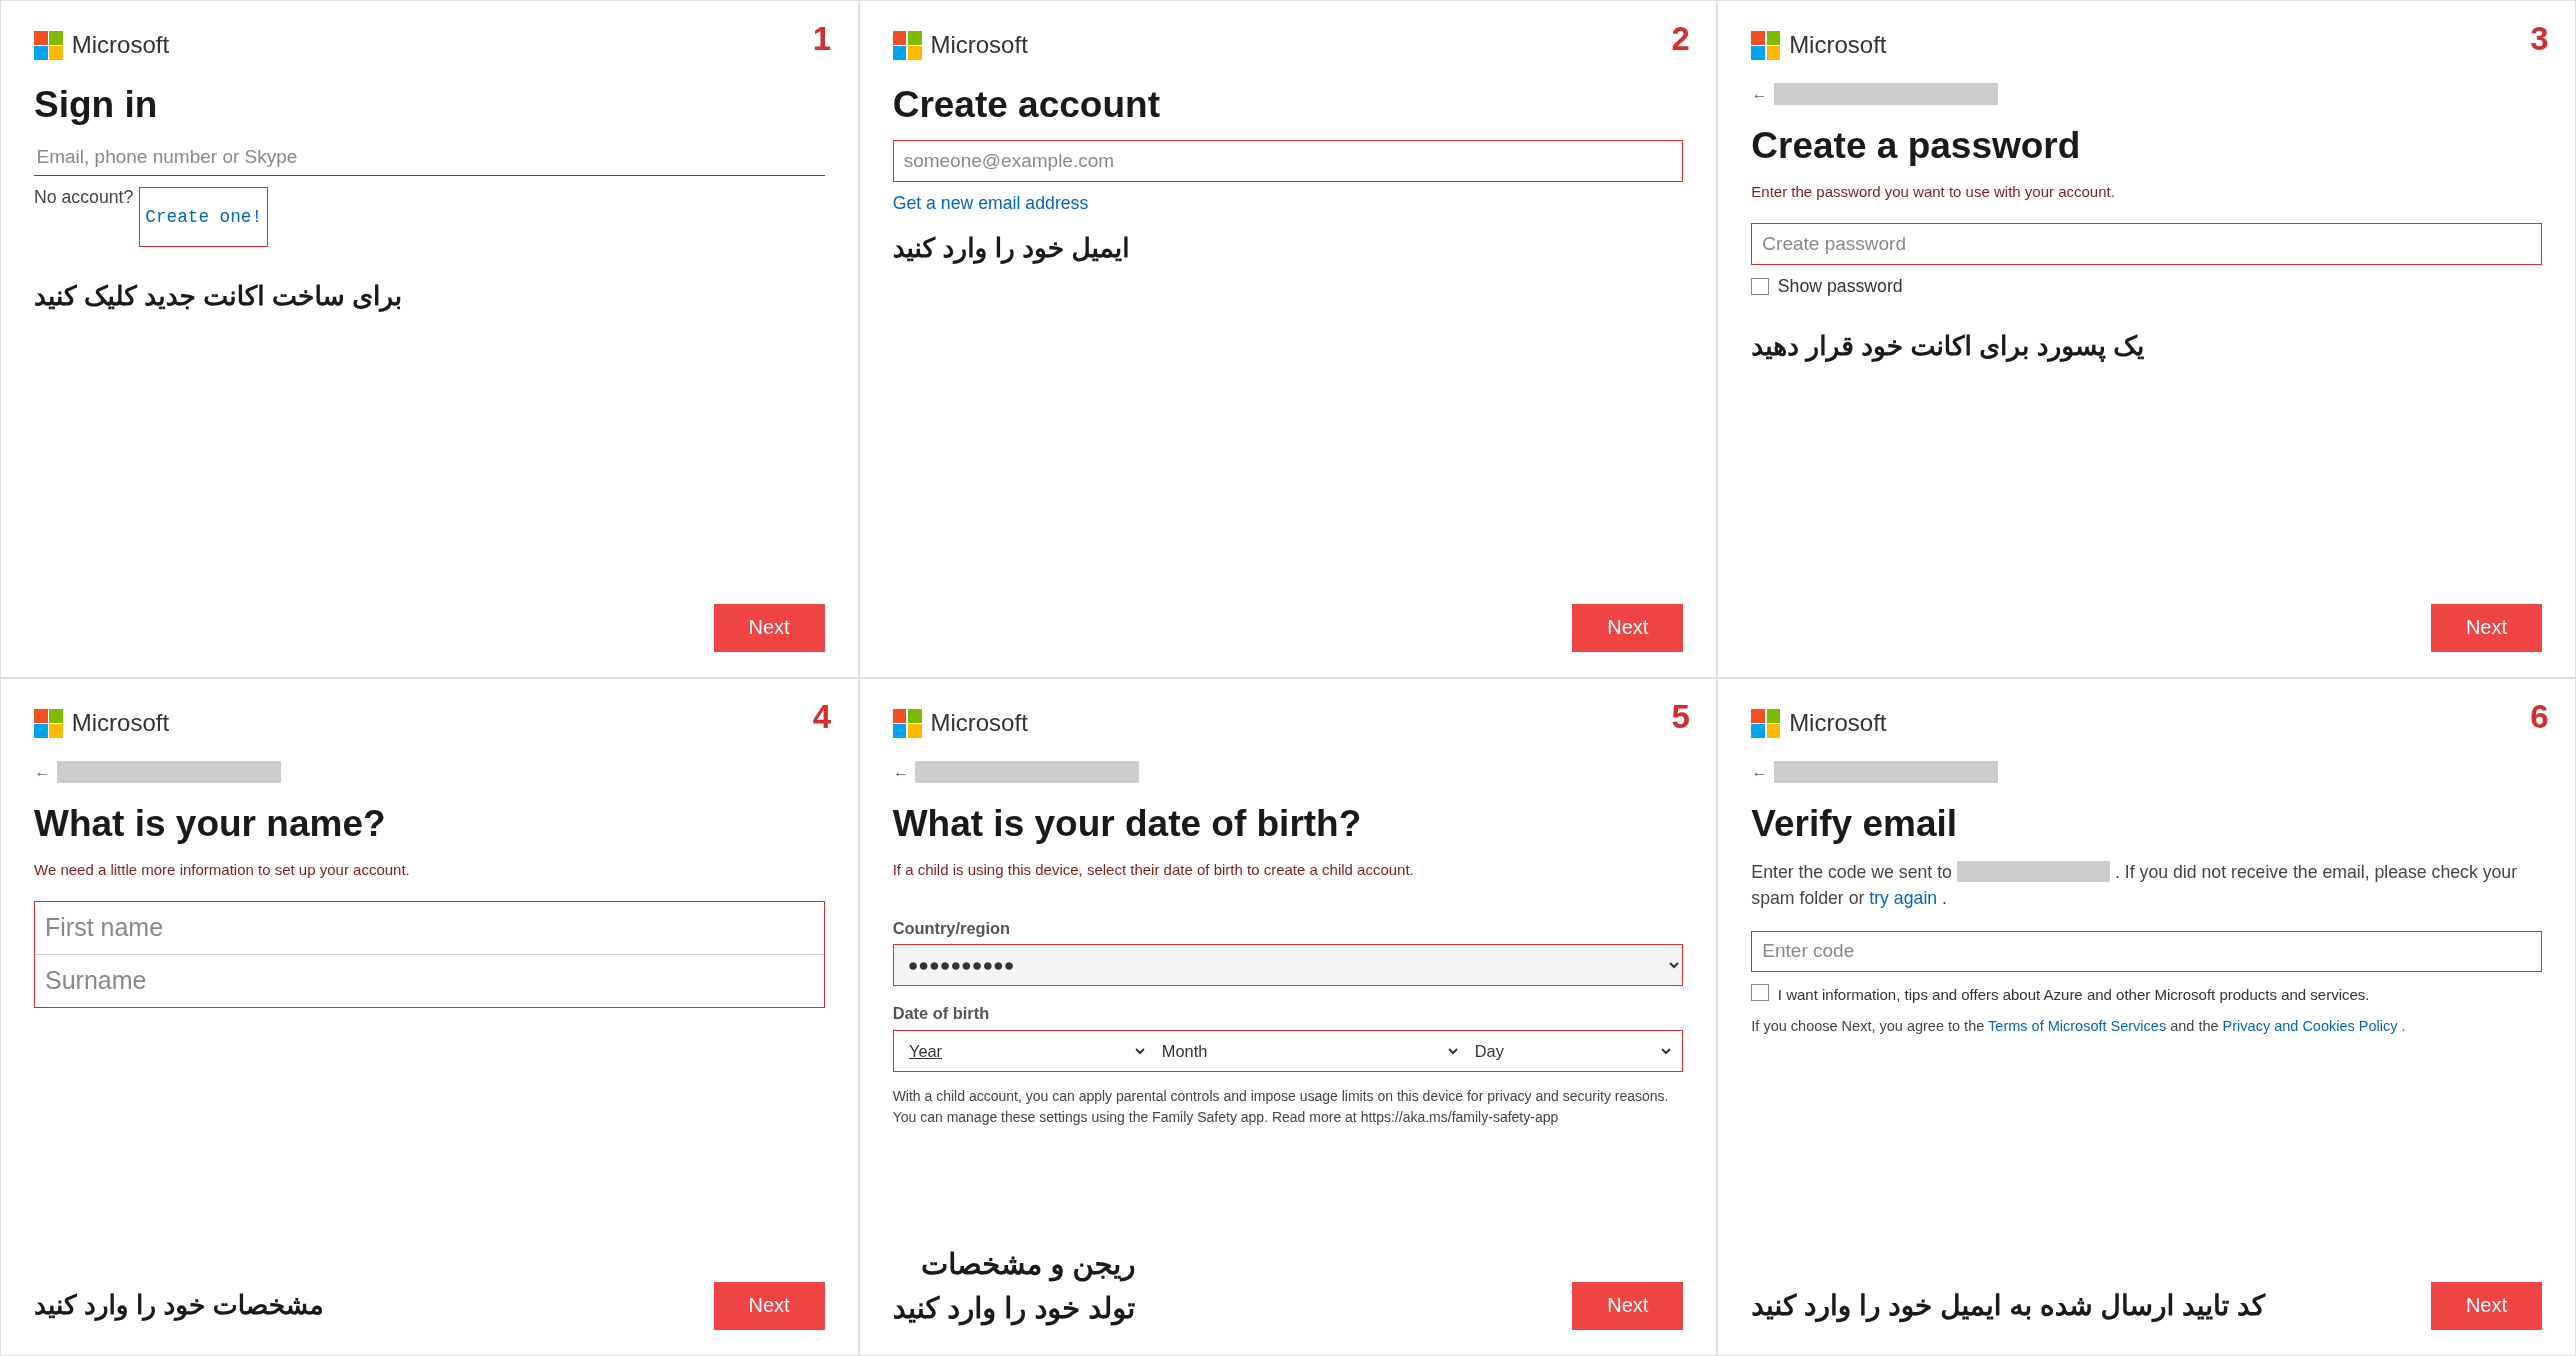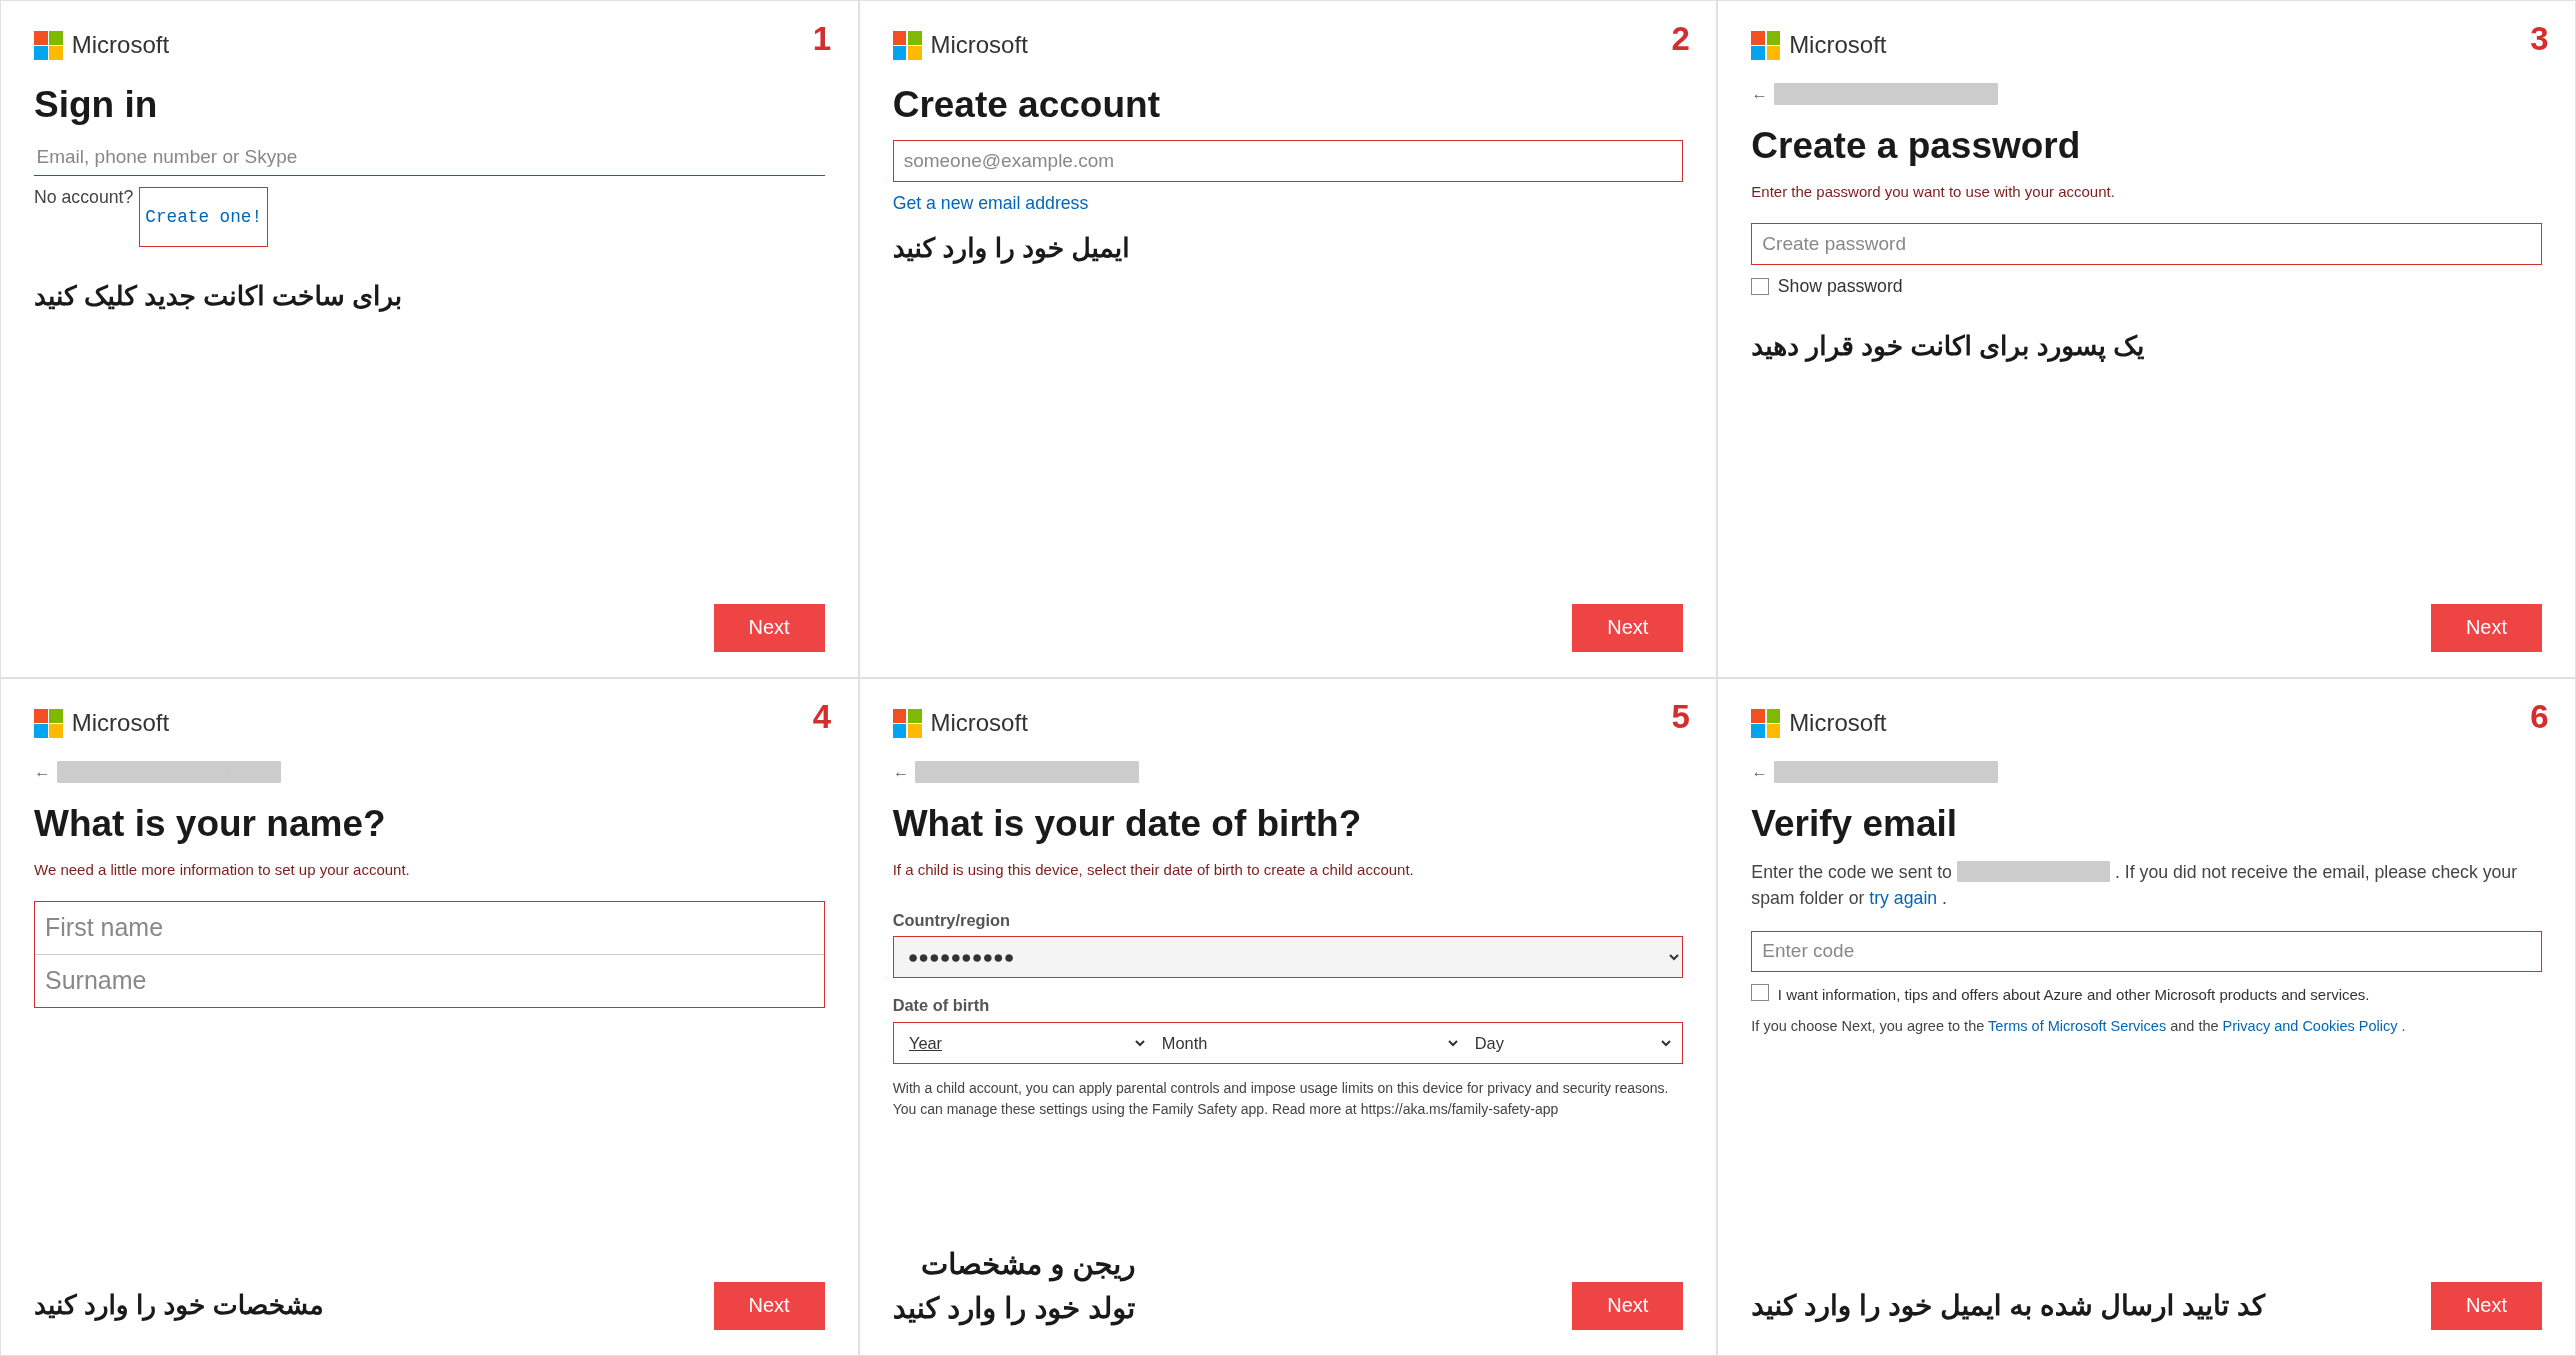--- a/index.html
+++ b/index.html
@@ -318,21 +318,21 @@
     .terms-link {
       color: #0067b8;
       text-decoration: none;
       font-size: 14.5px;
     }
 
     .spacer { flex: 1; }
 
     .panel-region-section {
       width: 100%;
-      margin-top: 10px;
+      margin-top: 18px;
     }
   </style>
 </head>
 <body>
 
 <div class="panel">
   <span class="step-number">1</span>
   <div class="ms-logo">
     <div class="ms-logo-grid">
       <div class="sq1"></div>

